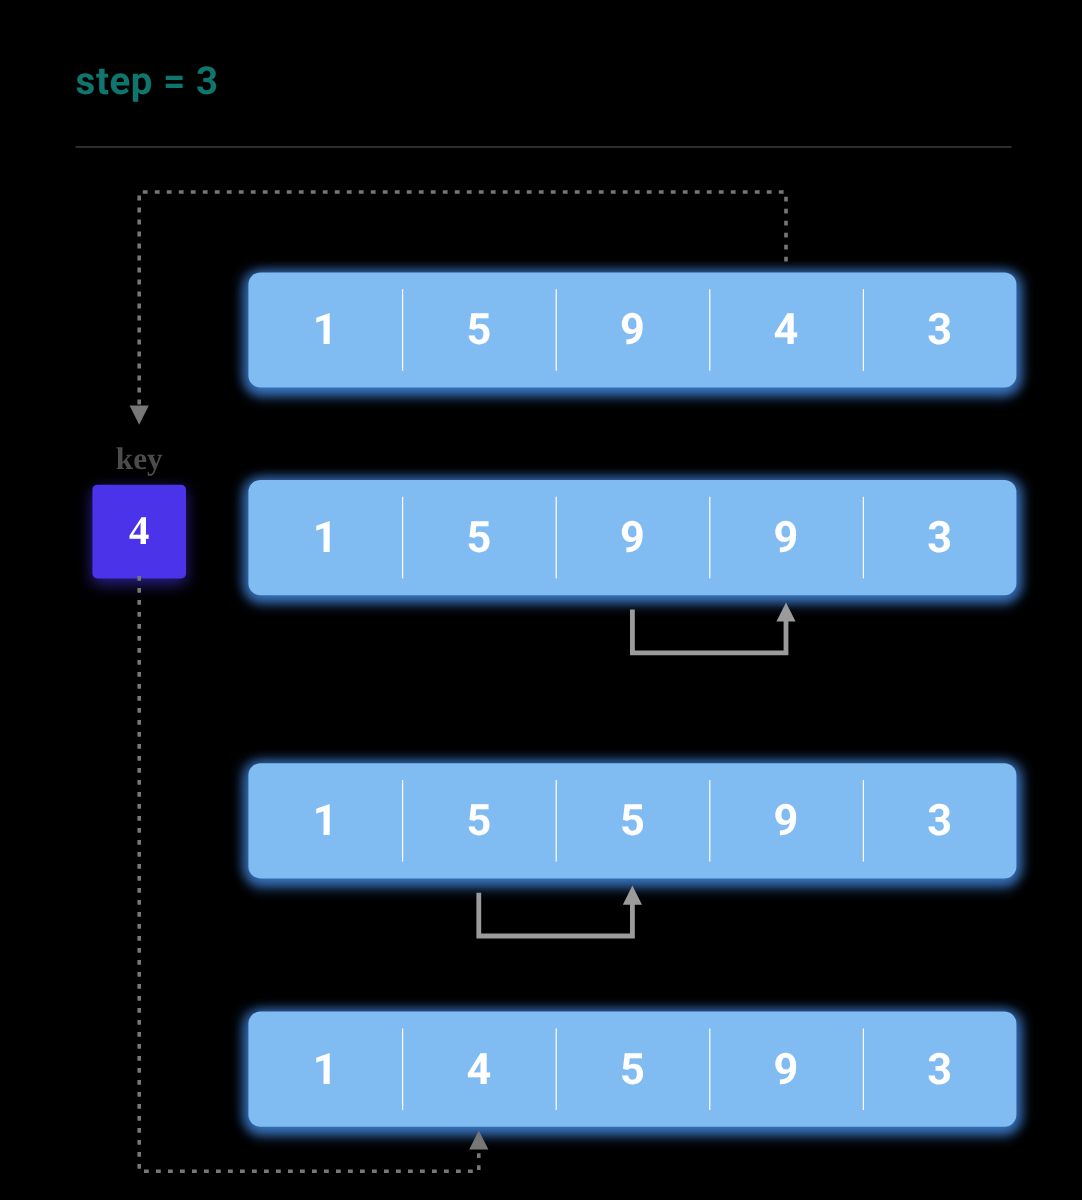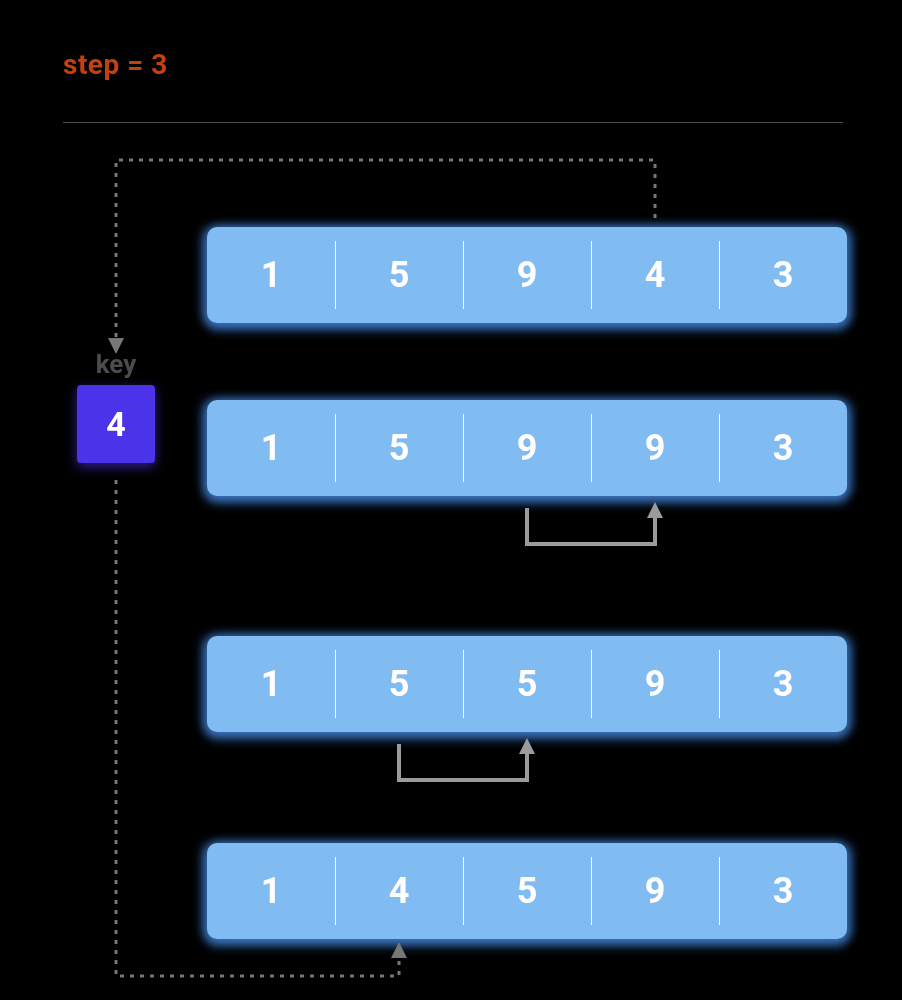--- a/index.html
+++ b/index.html
@@ -12,23 +12,23 @@
     color: #fff;
     position: relative;
     overflow: hidden;
   }
 
   
   .step-label {
     position: absolute;
     left: 63px;
     top: 48px;
-    font-size: 28px;
+    font-size: 32px;
     font-weight: 700;
-    color: #c2410c;
+    color: #0f766e;
     letter-spacing: .5px;
   }
   .divider {
     position: absolute;
     left: 63px;
     top: 122px;
     width: 780px;
     height: 0;
     border-top: 1px solid #4c4c4c;
   }
@@ -70,21 +70,22 @@
   
   #row0 { top: 227px; }
   #row1 { top: 400px; }
   #row2 { top: 636px; }
   #row3 { top: 843px; }
 
   
   .key-wrap {
     position: absolute;
     left: 77px;
-    top: 349px;
+    top: 368px;
+    font-family: Liberation Serif, serif;
   }
   .key-label {
     font-size: 26px;
     font-weight: 700;
     color: #4c4c4c;
     text-align: center;
     width: 78px;
     margin-bottom: 6px;
   }
   .key-box {

